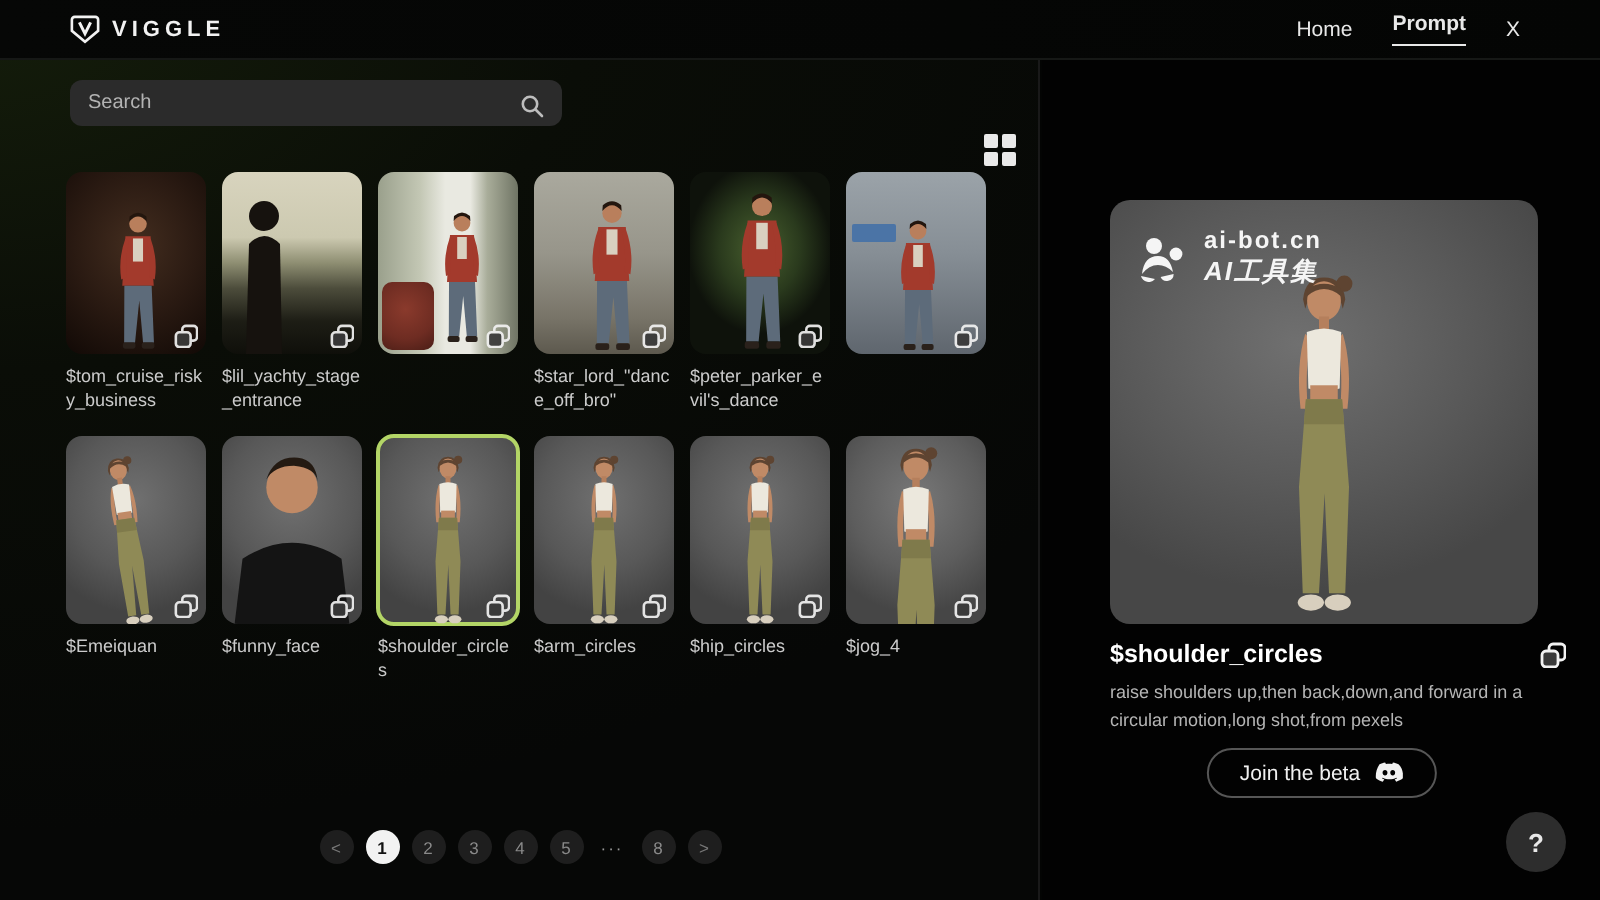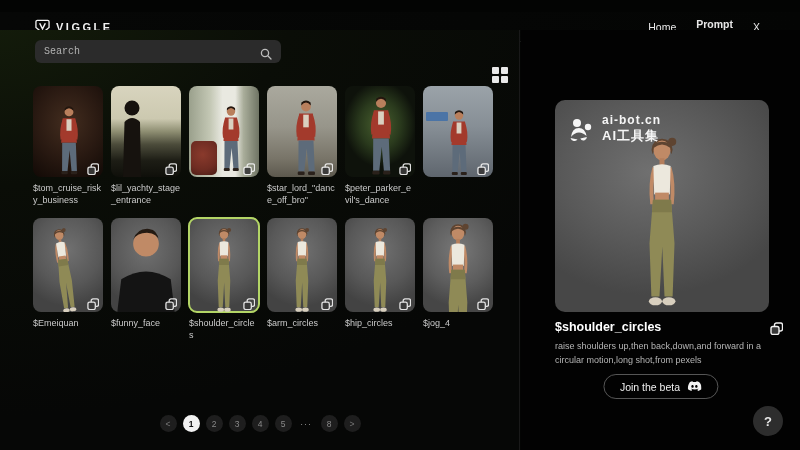--- a/index.html
+++ b/index.html
@@ -1,38 +1,38 @@
 <!DOCTYPE html>
 <html><head>
 <meta charset="utf-8">
 <style>
   * { margin:0; padding:0; box-sizing:border-box; }
   html,body { width:800px; height:450px; background:#000; overflow:hidden;
     font-family:"Liberation Sans", sans-serif; }
   .app { position:relative; width:800px; height:450px; background:#030403; }
 
   
-  .header { position:absolute; top:12px; left:0; width:800px; height:30px;
+  .header { position:absolute; top:0; left:0; width:800px; height:30px;
     background:linear-gradient(90deg,#060706 0%,#050605 60%,#040504 100%);
     border-bottom:1px solid #161816; display:flex; align-items:center; }
   .brand { display:flex; align-items:center; gap:6px; margin-left:35px; }
   .brand-mark svg { display:block; }
   .brand-name { color:#f2f2f2; font-size:11px; font-weight:bold; letter-spacing:2.5px; }
   .nav { margin-left:auto; margin-right:40px; display:flex; align-items:center; gap:20px; }
   .nav a { color:#e8e8e8; font-size:10.5px; text-decoration:none; }
   .nav a.active { font-weight:bold; border-bottom:1.5px solid #e8e8e8; padding-bottom:4px; }
 
   
   .left { position:absolute; top:30px; left:0; width:520px; height:420px;
     background:radial-gradient(700px 420px at -4% -8%, #151e0b 0%, #0a0d07 45%, #060706 100%);
     border-right:1px solid #191919; }
   .searchbar { position:absolute; left:35px; top:10px; width:246px; height:23px;
     background:#2b2b2b; border-radius:6px; display:flex; align-items:center; padding:0 9px; }
   .searchbar input { flex:1; background:transparent; border:none; outline:none;
-    color:#ddd; font-size:10px; font-family:Liberation Mono, monospace; }
+    color:#ddd; font-size:10px; font-family:Liberation Sans, sans-serif; }
   .searchbar input::placeholder { color:#b3b3b3; }
   .mag { width:12px; height:12px; flex:none; }
   .gridview { position:absolute; left:492px; top:37px; width:17px; height:17px;
     display:grid; grid-template-columns:7px 7px; grid-template-rows:7px 7px; gap:2px; cursor:pointer; }
   .gridview span { background:#e9e9e9; border-radius:1px; }
 
   
   .gallery { position:absolute; left:33px; top:56px; width:460px;
     display:grid; grid-template-columns:repeat(6,70px); column-gap:8px; row-gap:12px; }
   .cell { width:70px; }
@@ -66,21 +66,21 @@
     border:1px solid #8a8a8a; position:relative; cursor:pointer; }
   .toggle .knob { position:absolute; left:2px; top:1px; width:7px; height:9px;
     background:#f5f5f5; border-radius:2px; }
 
   .preview-card { position:absolute; left:34px; top:70px; width:214px; height:212px; border-radius:10px;
     background:radial-gradient(70% 58% at 44% 34%, #707070 0%, #595959 58%, #474747 100%); overflow:hidden; }
   .watermark { position:absolute; left:14px; top:13px; display:flex; align-items:center; gap:7px; }
   .wm-logo { width:26px; height:24px; }
   .wm-text { color:#f5f5f5; }
   .wm-l1 { font-size:12px; font-weight:bold; letter-spacing:1px; }
-  .wm-l2 { font-size:13px; font-weight:bold; letter-spacing:1px; }
+  .wm-l2 { font-size:13px; font-weight:bold; letter-spacing:1px;font-style:italic; }
   .preview-art { position:absolute; left:50%; bottom:6px; transform:translateX(-50%); height:172px; }
 
   .title-row { position:absolute; left:34px; top:290px; width:228px; display:flex;
     align-items:center; justify-content:space-between; }
   .preview-title { color:#fff; font-size:12.5px; font-weight:bold; }
   .copy-ic { width:13px; height:13px; cursor:pointer; }
   .preview-desc { position:absolute; left:34px; top:310px; width:234px;
     color:#b5b5b5; font-size:9px; line-height:13.5px; }
   .join-btn { position:absolute; left:50%; top:344px; transform:translateX(-50%);
     height:25px; padding:0 16px; display:flex; align-items:center; gap:7px;

